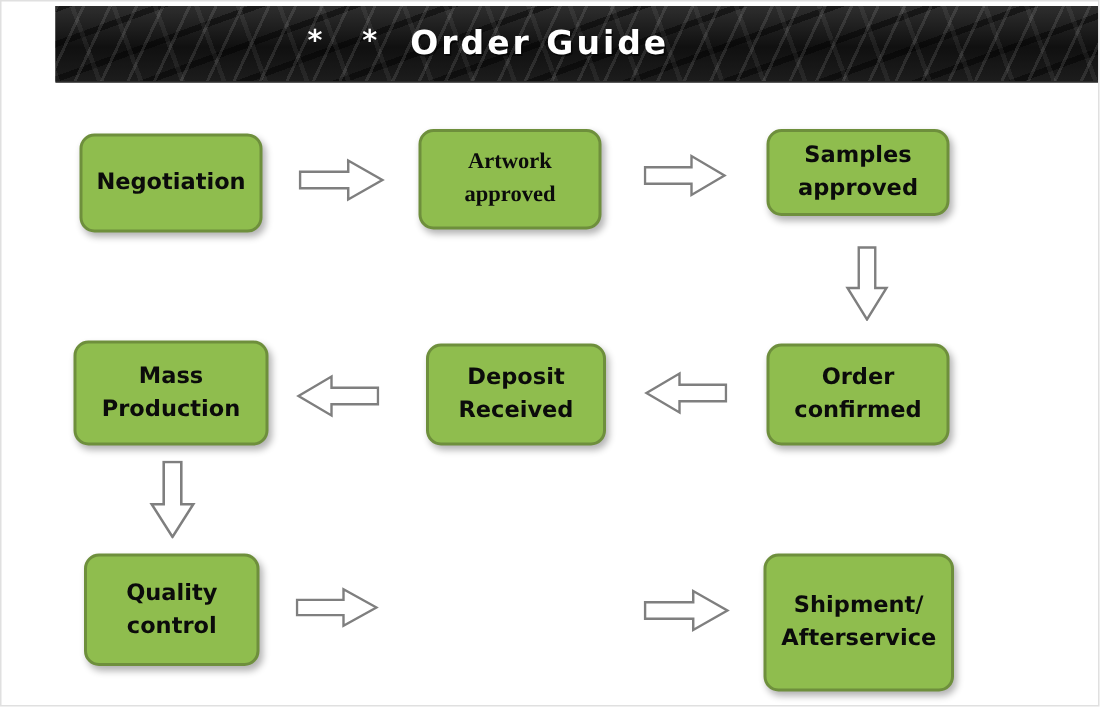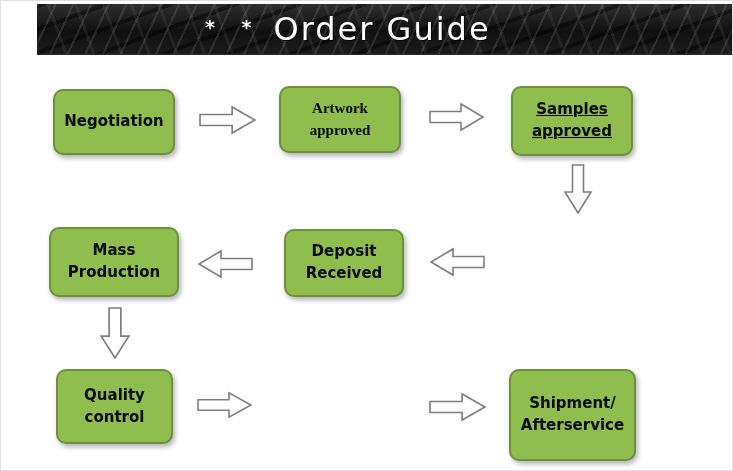--- a/index.html
+++ b/index.html
@@ -39,22 +39,22 @@
     gap: 12px;
     color: #ffffff;
   }
   .header-stars {
     font-size: 19px;
     font-weight: bold;
     letter-spacing: 10px;
     transform: translateY(-2px);
   }
   .header-title {
-    font-size: 32px;
-    font-weight: normal;
+    font-size: 22px;
+    font-weight: bold;
     letter-spacing: 2px;
     text-shadow: 1px 1px 0 rgba(0,0,0,0.6);
   }
   .node {
     position: absolute;
     background: #8fbd4e;
     border: 2px solid #6e8f3c;
     border-radius: 10px;
     box-shadow: 2px 3px 5px rgba(0,0,0,0.30);
     display: flex;
@@ -94,35 +94,39 @@
 
   <div class="node" style="left:52px; top:88px; width:122px; height:66px;">
     <span class="node-label">Negotiation</span>
   </div>
 
   <div class="node" style="left:278px; top:85px; width:122px; height:67px;font-family:Liberation Serif, serif;">
     <span class="node-label">Artwork
 approved</span>
   </div>
 
-  <div class="node" style="left:510px; top:85px; width:122px; height:70px;text-decoration:underline;">
+  <div class="node" style="left:510px; top:85px; width:122px; height:58px;">
     <span class="node-label">Samples
 approved</span>
   </div>
 
   <div class="node" style="left:48px; top:226px; width:130px; height:70px;">
     <span class="node-label">Mass
 Production</span>
   </div>
 
   <div class="node" style="left:283px; top:228px; width:120px; height:68px;">
     <span class="node-label">Deposit
 Received</span>
   </div>
 
+  <div class="node" style="left:510px; top:228px; width:122px; height:68px;">
+    <span class="node-label">Order
+confirmed</span>
+  </div>
 
   <div class="node" style="left:55px; top:368px; width:117px; height:75px;">
     <span class="node-label">Quality
 control</span>
   </div>
 
 
   <div class="node" style="left:508px; top:368px; width:127px; height:92px;">
     <span class="node-label">Shipment/
 Afterservice</span>

